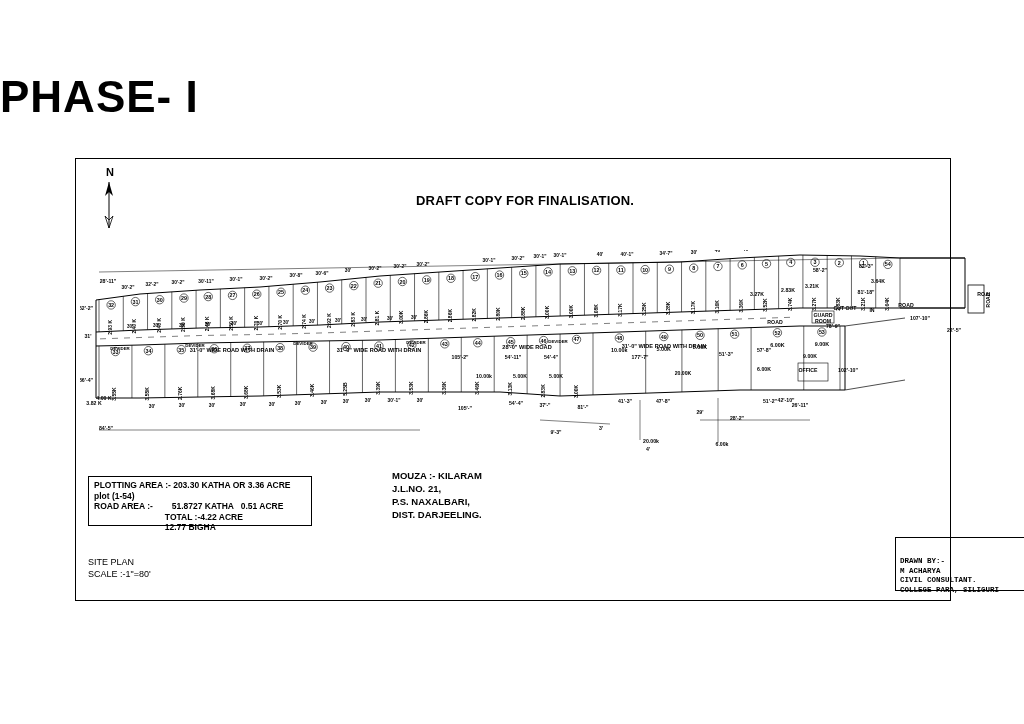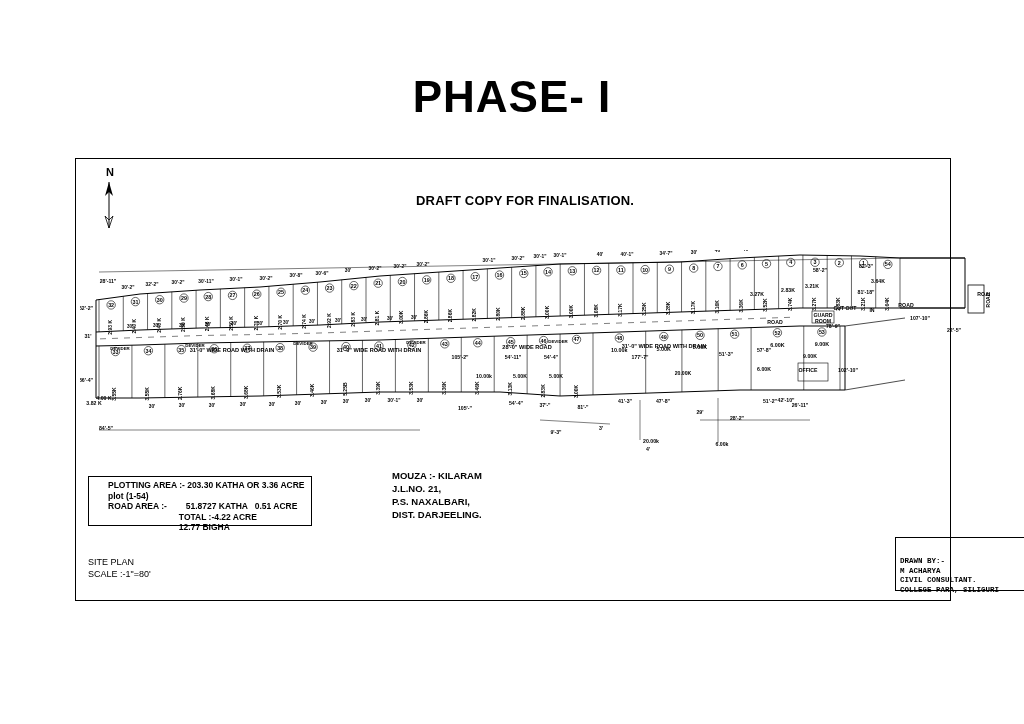--- a/index.html
+++ b/index.html
@@ -1,39 +1,39 @@
 <!DOCTYPE html>
 <html><head>
 <meta charset="utf-8">
 <style>
   html,body{margin:0;padding:0;background:#ffffff;}
   body{width:1024px;height:724px;position:relative;font-family:"Liberation Sans",sans-serif;color:#000;overflow:hidden;}
   #page{position:absolute;left:0;top:0;width:1024px;height:724px;}
 
   
-  .title{position:absolute;left:0;top:72px;width:1024px;text-align:center;
+  .title{position:absolute;left:0;top:72px;width:1024px;text-align:left;
          font-size:44px;font-weight:bold;letter-spacing:1px;}
 
   
   .frame{position:absolute;left:75px;top:158px;width:874px;height:441px;border:1.5px solid #000;}
 
   
   .north-label{position:absolute;left:106px;top:166px;font-size:11px;font-weight:bold;}
   .north-arrow{position:absolute;left:94px;top:180px;width:30px;height:50px;}
 
   
   .draft{position:absolute;left:368px;top:193px;font-size:13px;font-weight:bold;letter-spacing:.2px;padding-left:48px;}
 
   
   .plan{position:absolute;left:80px;top:250px;width:910px;height:200px;}
   .plan svg{display:block;}
 
   
   .areabox{position:absolute;left:88px;top:476px;width:224px;height:50px;border:1px solid #000;
-           padding:3px 19px;box-sizing:border-box;}
+           padding:3px 5px;box-sizing:border-box;}
   .areabox div{font-size:8.5px;font-weight:bold;line-height:10.5px;white-space:pre;}
   .mouza{position:absolute;left:392px;top:469px;font-size:9.5px;font-weight:bold;line-height:13px;}
   .mouza div{white-space:pre;}
   .siteplan{position:absolute;left:88px;top:557px;font-size:9px;font-weight:normal;line-height:11.5px;}
   .siteplan div{white-space:pre;}
   .drawnby{position:absolute;left:895px;top:537px;width:140px;height:54px;border:1px solid #000;
            padding:19px 4px;box-sizing:border-box;font-family:Liberation Mono, monospace;}
   .drawnby div{font-size:7.5px;font-weight:bold;line-height:9.5px;white-space:pre;}
 
   

